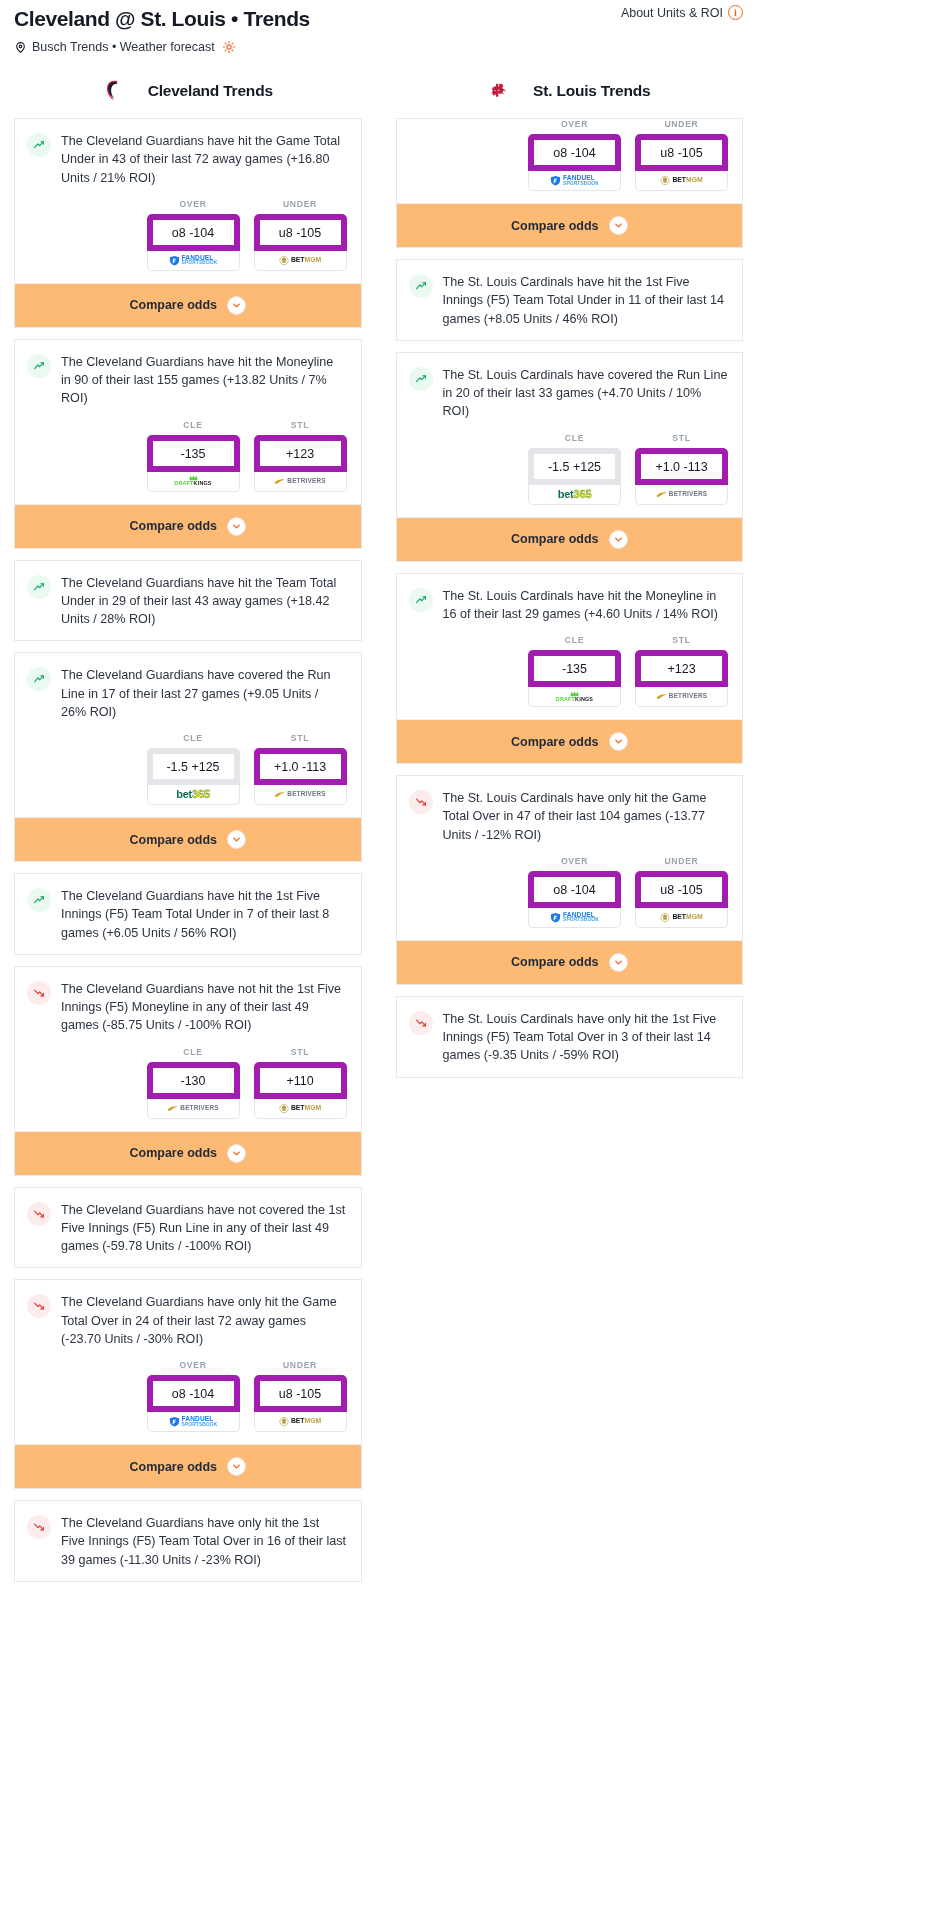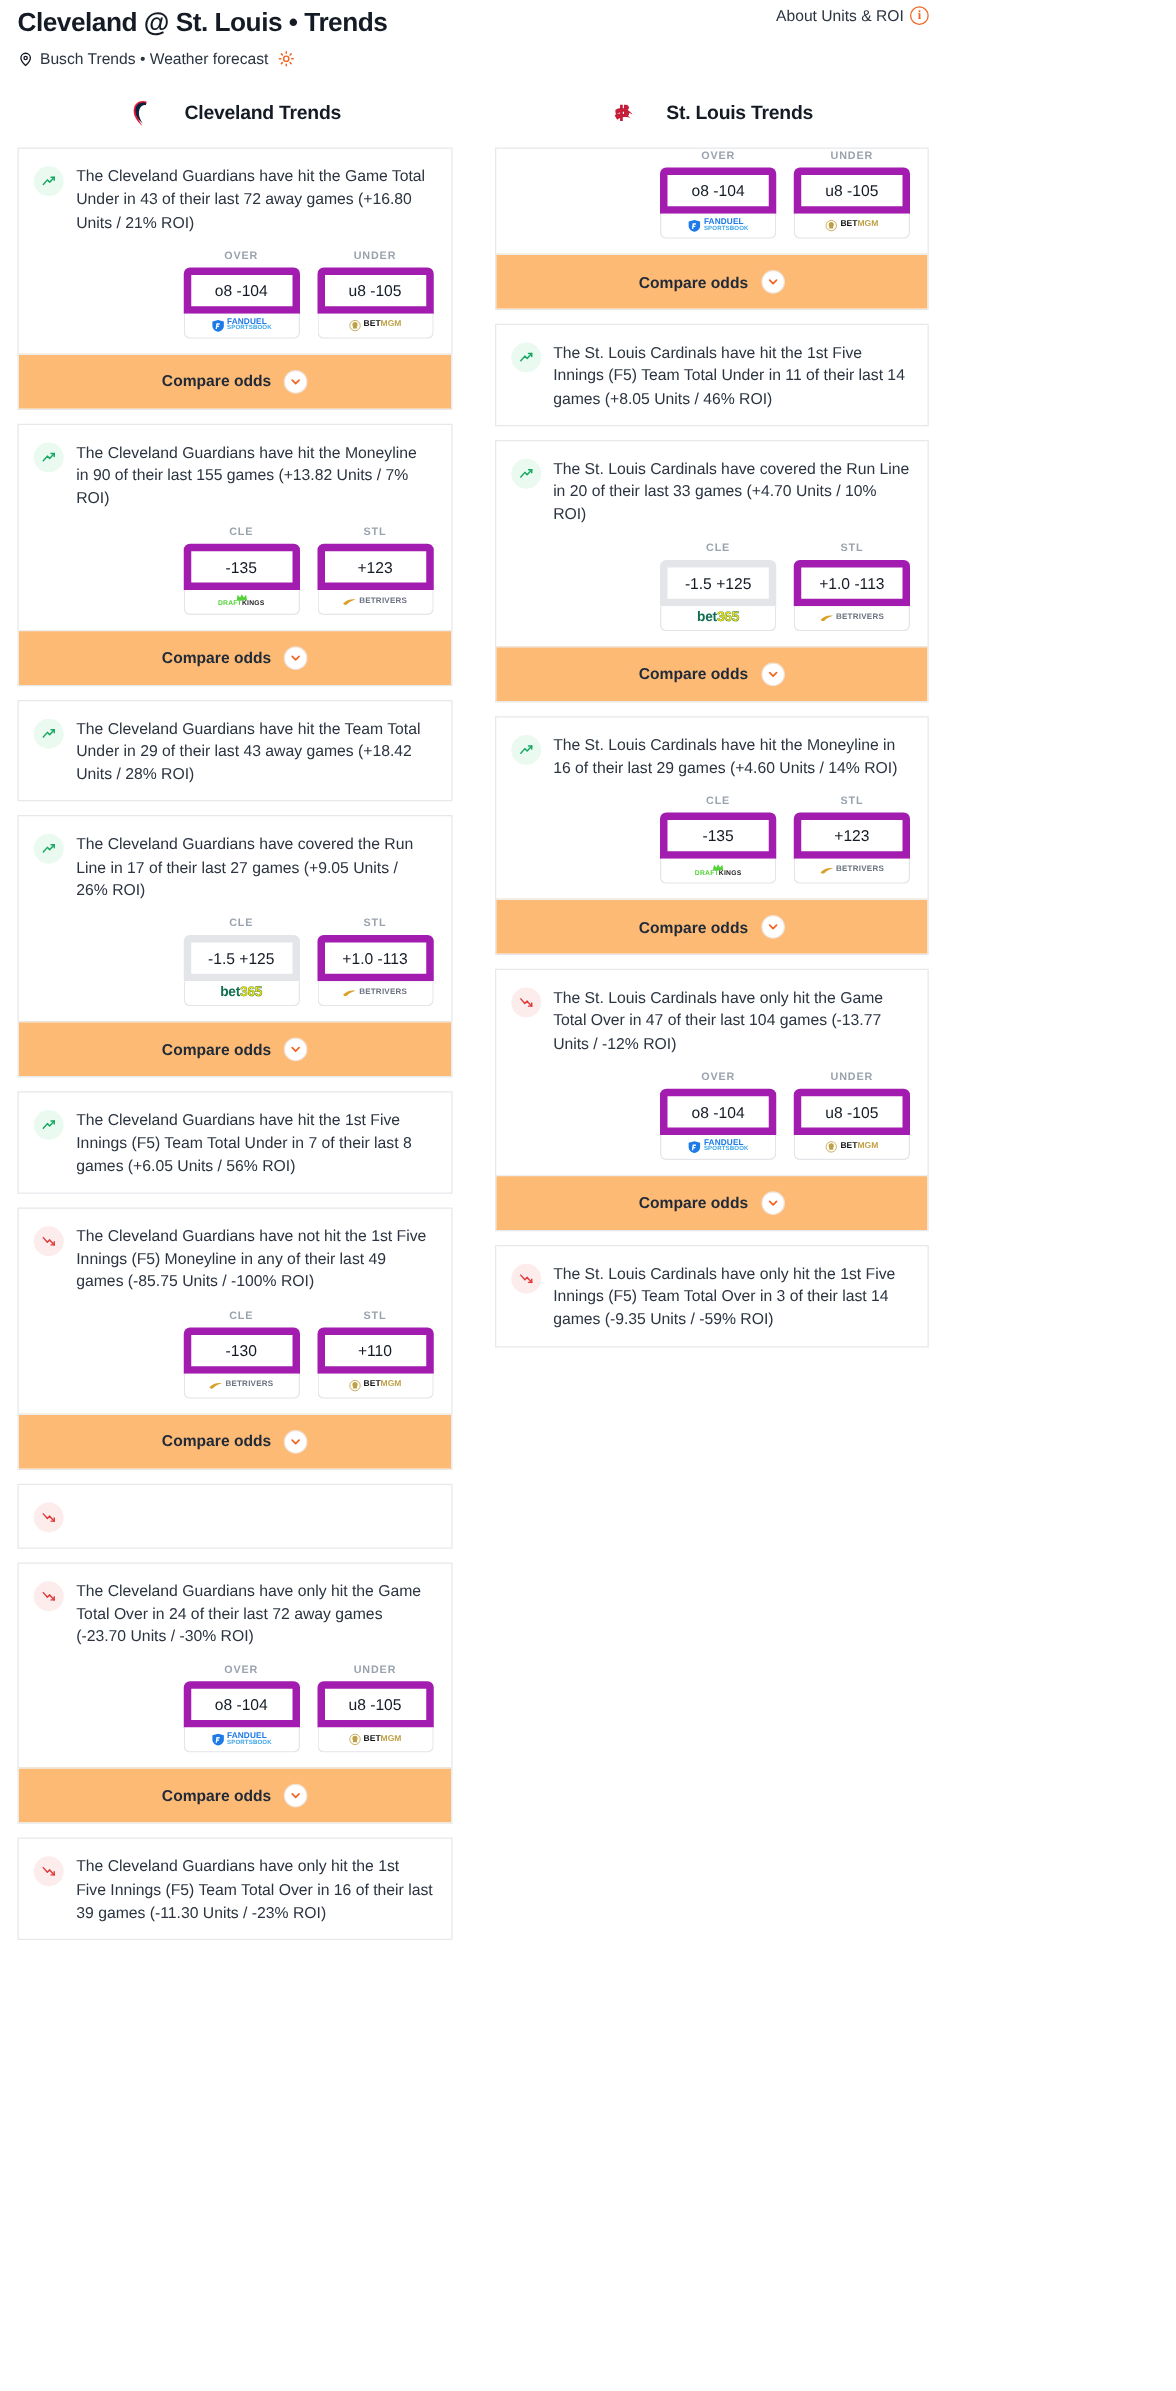--- a/index.html
+++ b/index.html
@@ -361,20 +361,21 @@
         </div>
         </div>
         <div class="card">
           <div class="trend-row">
         <span class="trend-icon down">
               <svg viewBox="0 0 22 22" width="16" height="16" fill="none" stroke="#e03b3b" stroke-width="1.6" stroke-linecap="round" stroke-linejoin="round">
     <path d="M5 7 L9.5 12 L12 9.5 L17 15"></path>
                 <path d="M17 15 L17 11.5 M17 15 L13.5 15"></path>
   </svg>
             </span>
+        <span class="trend-text">The Cleveland Guardians have not covered the 1st Five Innings (F5) Run Line in any of their last 49 games (-59.78 Units / -100% ROI)</span>
       </div>
         </div>
         <div class="card">
           <div class="trend-row">
         <span class="trend-icon down">
               <svg viewBox="0 0 22 22" width="16" height="16" fill="none" stroke="#e03b3b" stroke-width="1.6" stroke-linecap="round" stroke-linejoin="round">
     <path d="M5 7 L9.5 12 L12 9.5 L17 15"></path>
                 <path d="M17 15 L17 11.5 M17 15 L13.5 15"></path>
   </svg>
             </span>

